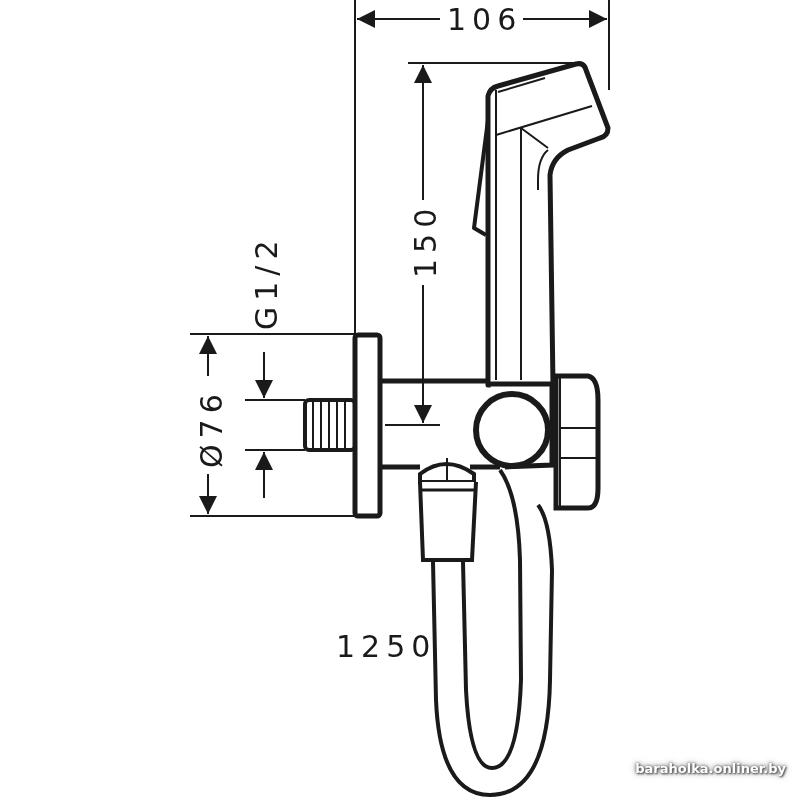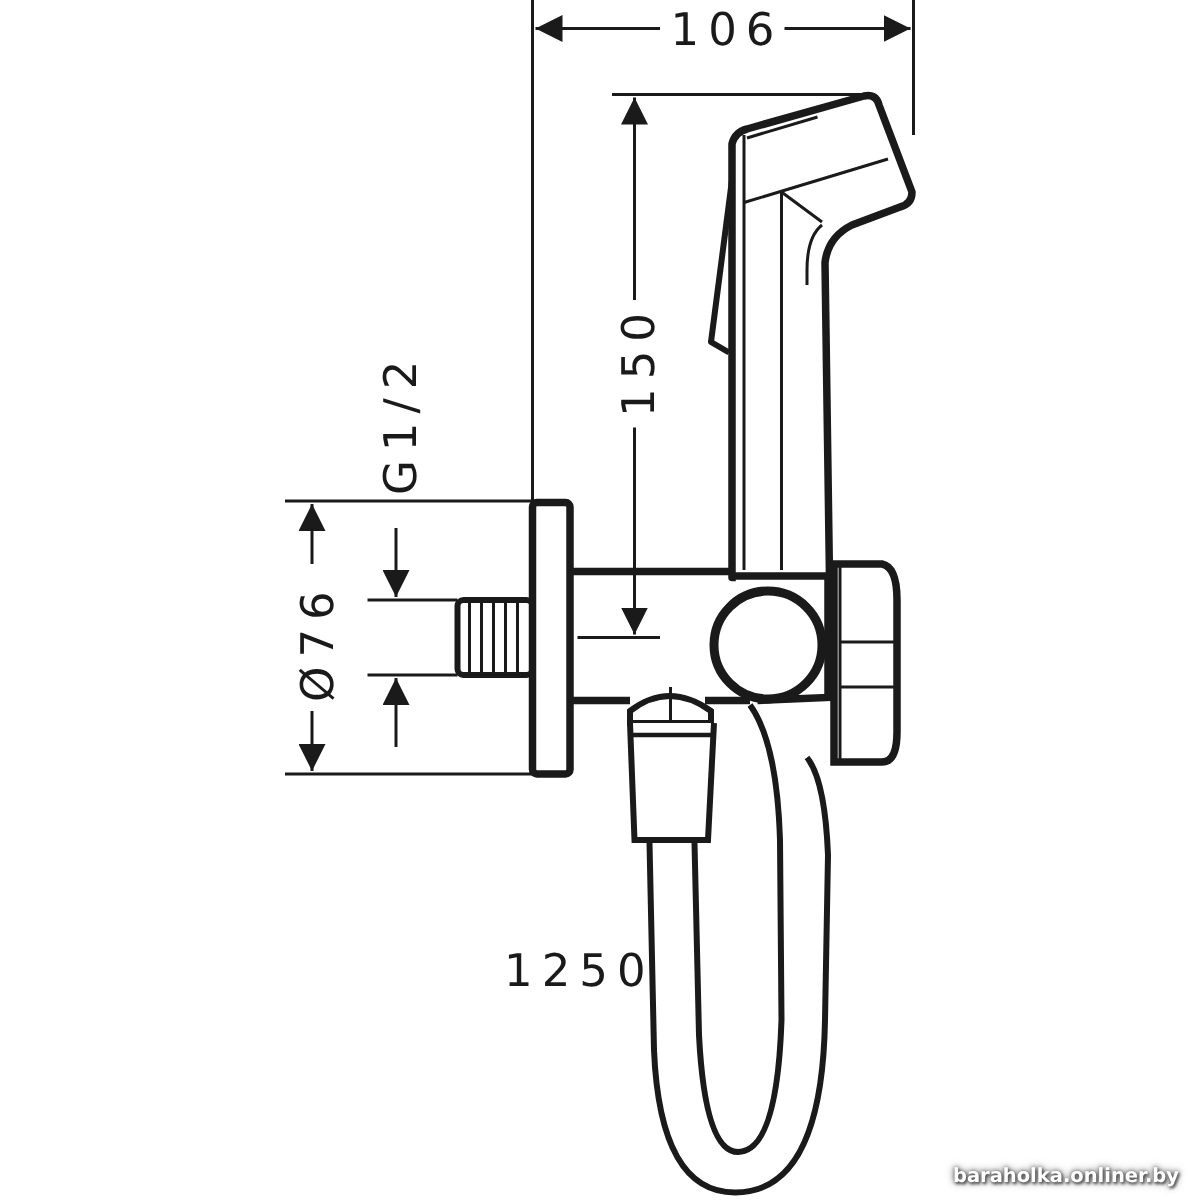--- a/index.html
+++ b/index.html
@@ -1,20 +1,20 @@
 <!DOCTYPE html>
 <html><head>
 <meta charset="utf-8">
 <style>
   html, body { margin: 0; padding: 0; background: #ffffff; }
   body { width: 800px; height: 800px; position: relative; overflow: hidden; font-family: "DejaVu Sans", sans-serif; }
   #drawing { position: absolute; left: 0; top: 0; width: 800px; height: 800px; }
   .dim-text { font-family: "DejaVu Sans", sans-serif; font-size: 30px; fill: #1a1a1a; letter-spacing: 6px; }
   .watermark {
-    position: absolute; right: 14px; bottom: 8px;
+    position: absolute; right: 14px; bottom: 24px;
     font-family: "DejaVu Sans", sans-serif; font-weight: bold; font-size: 13px;
     color: #ffffff; text-shadow: 0 0 3px #555, 0 0 6px #777, 1px 1px 2px #444;
   }
 </style>
 </head>
 <body>
 
 <svg id="drawing" viewBox="0 0 800 800" xmlns="http://www.w3.org/2000/svg">
   <defs>
     <marker id="arr" viewBox="0 0 10 10" refX="10" refY="5" markerWidth="9" markerHeight="9" orient="auto-start-reverse">

